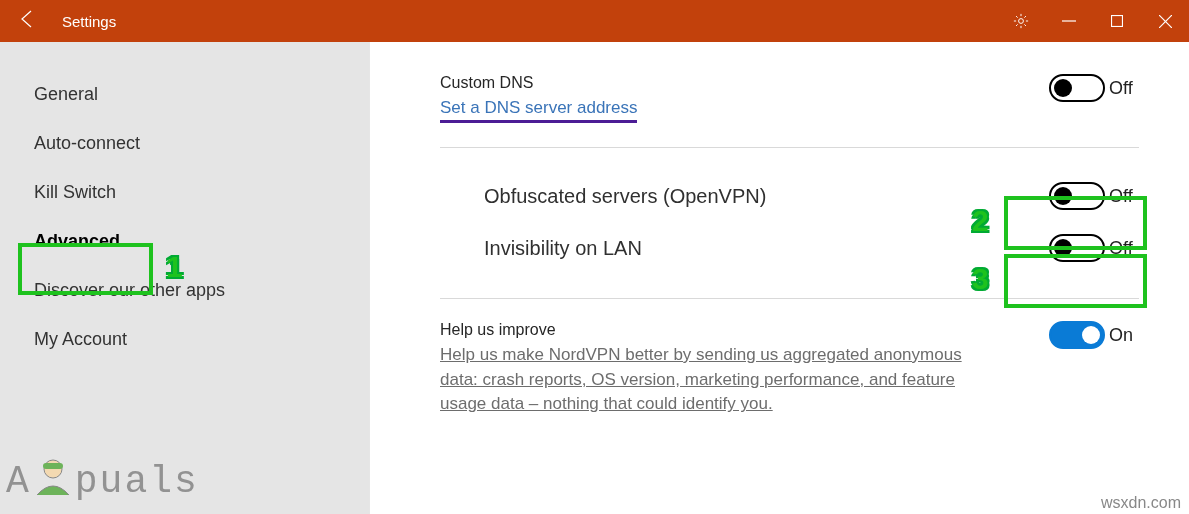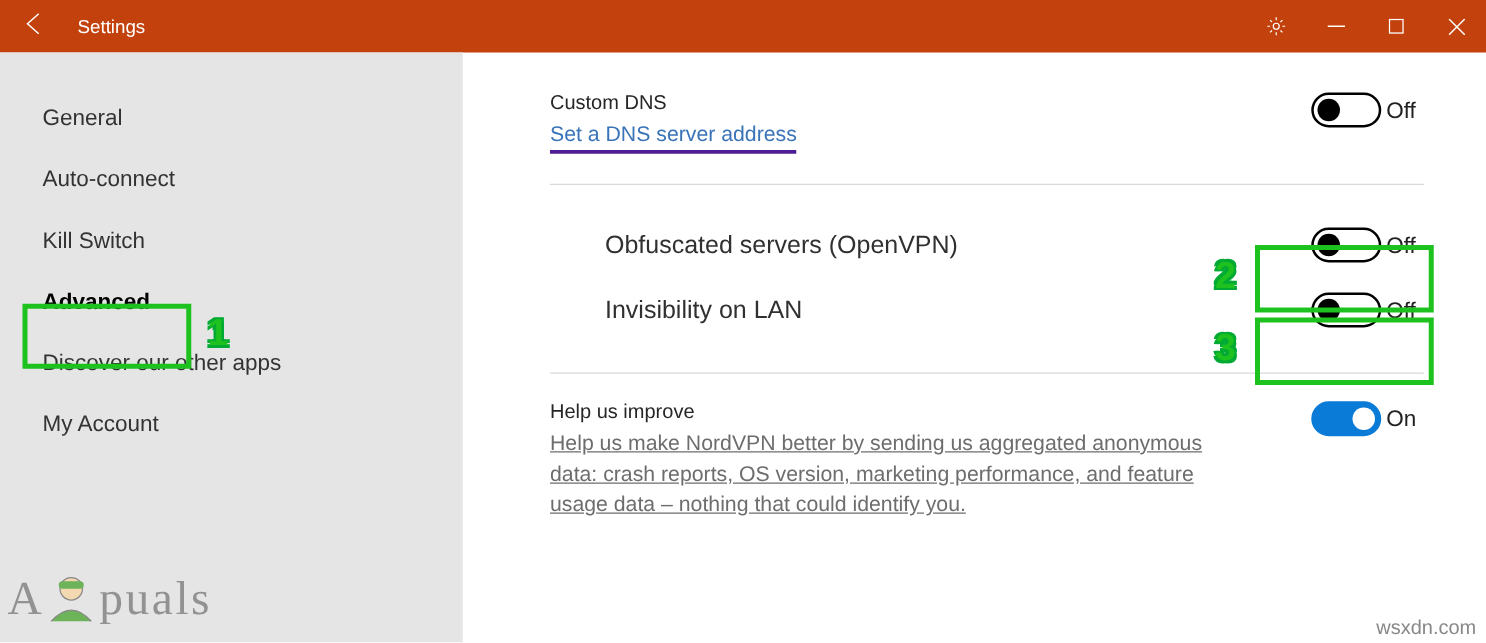--- a/index.html
+++ b/index.html
@@ -179,21 +179,21 @@
     }
 
     .watermark {
       position: absolute;
       left: 6px;
       bottom: 6px;
       font-size: 38px;
       font-weight: 400;
       color: rgba(90,90,90,0.6);
       letter-spacing: 2px;
-      font-family: Liberation Serif, serif;
+      font-family: Liberation Mono, monospace;
       line-height: 1;
     }
     .watermark .ppl {
       display: inline-block;
       vertical-align: middle;
     }
     .footer-src {
       position: absolute;
       right: 8px;
       bottom: 2px;

